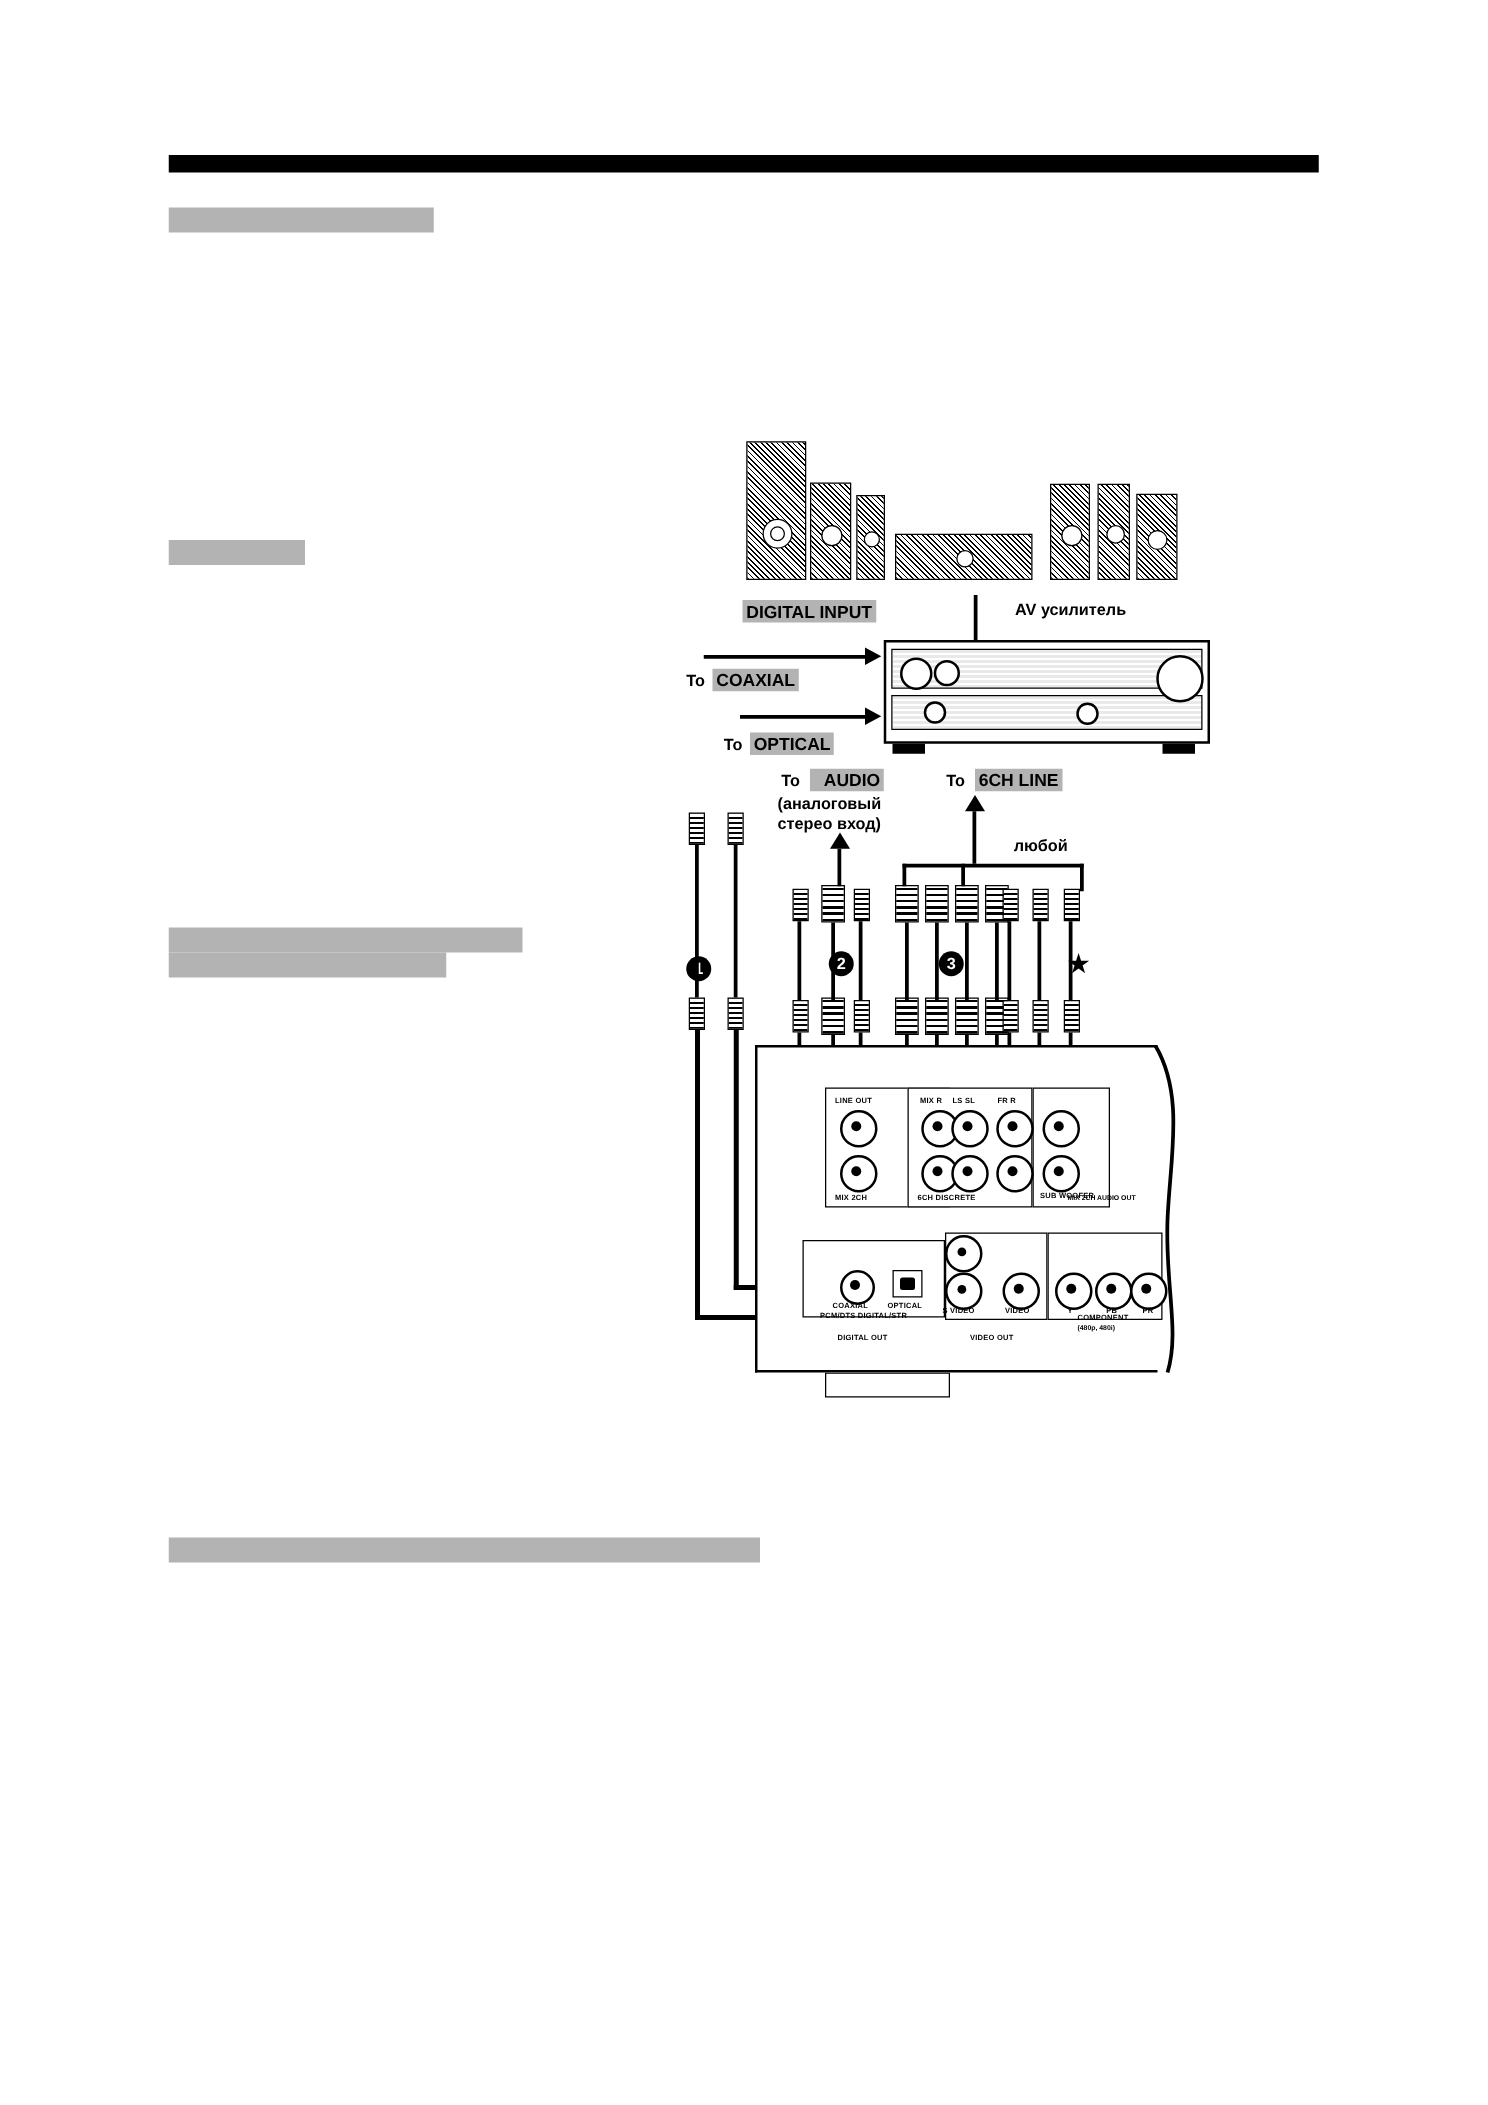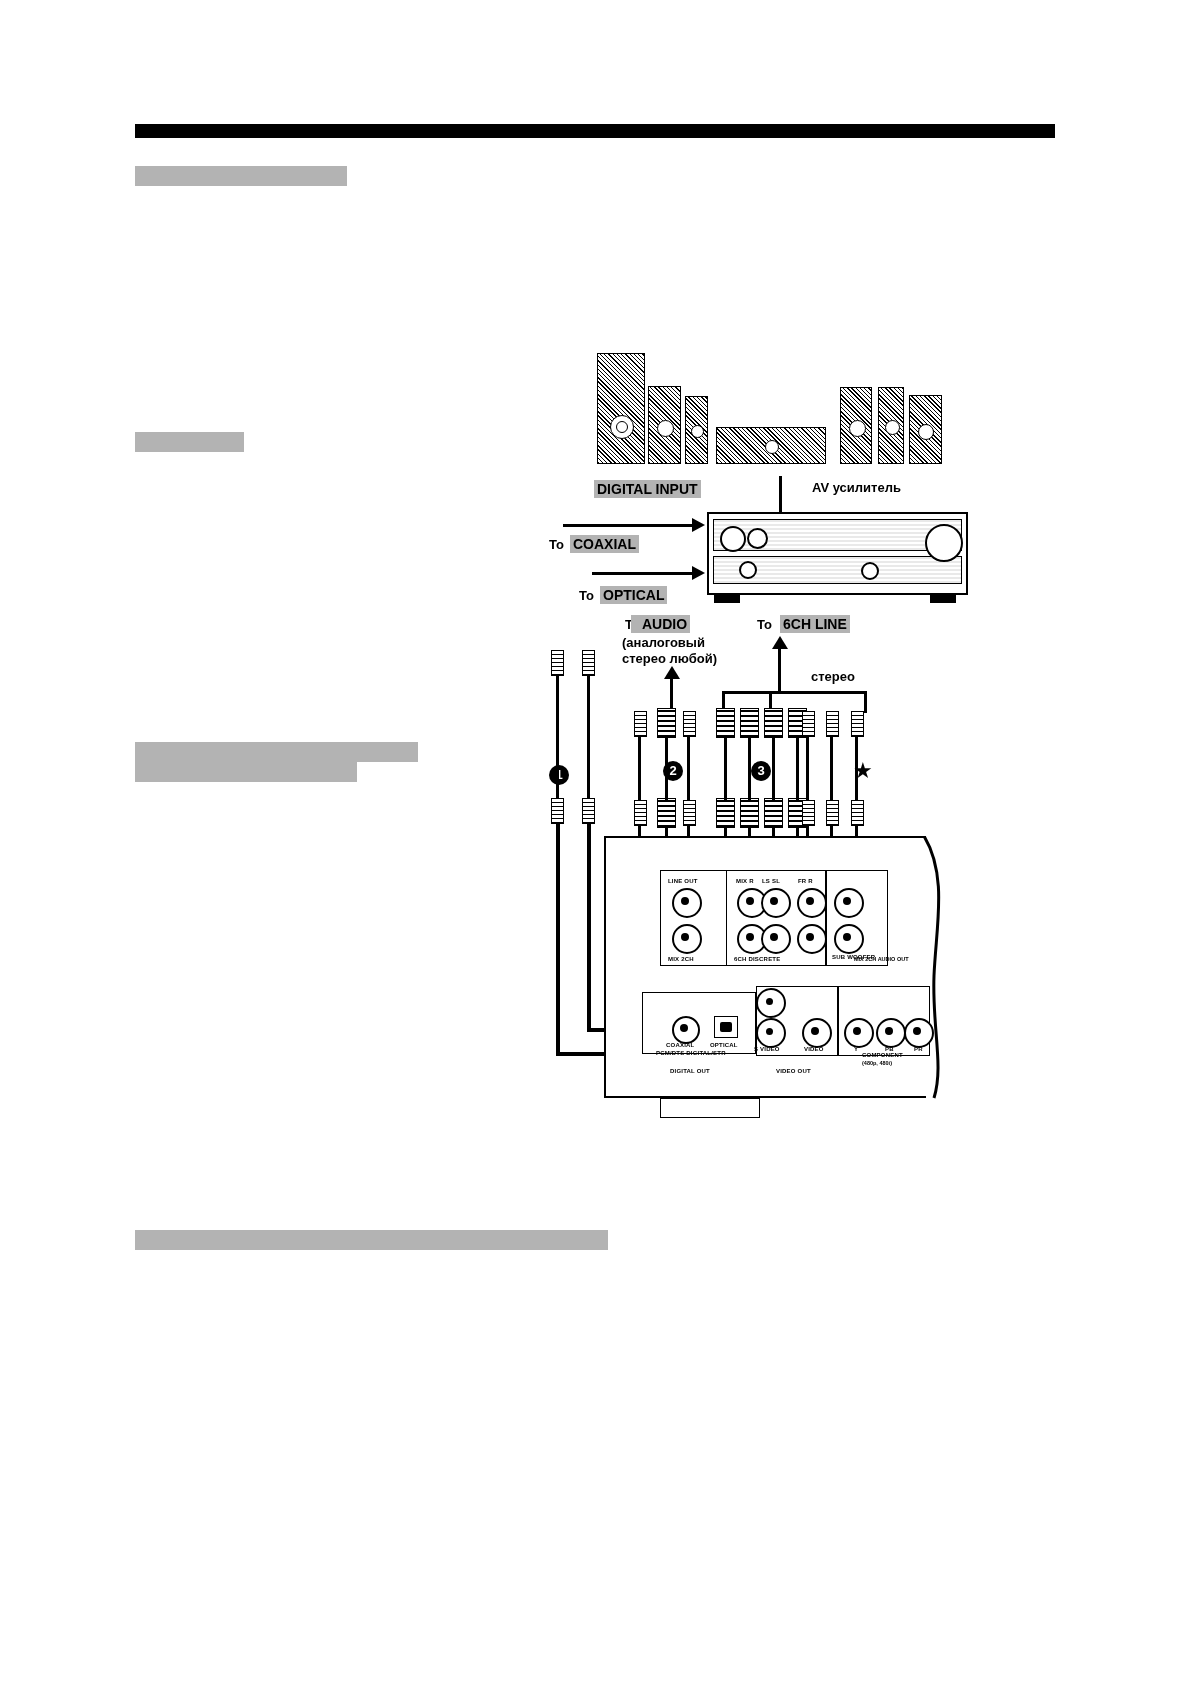--- a/index.html
+++ b/index.html
@@ -266,28 +266,28 @@
 
   <div class="lbl-red" style="left:594px;top:480px;">DIGITAL INPUT</div>
 
   <div class="lbl" style="left:549px;top:537px;">To</div>
   <div class="lbl-red" style="left:570px;top:535px;">COAXIAL</div>
 
   <div class="lbl" style="left:579px;top:588px;">To</div>
   <div class="lbl-red" style="left:600px;top:586px;">OPTICAL</div>
 
   <div class="lbl" style="left:625px;top:617px;">To</div>
-  <div class="lbl-red" style="left:631px;top:615px;padding-left:11px;">AUDIO</div>
+  <div class="lbl-red" style="left:648px;top:615px;padding-left:11px;">AUDIO</div>
   <div class="lbl-small" style="left:622px;top:635px;">(аналоговый</div>
-  <div class="lbl-small" style="left:622px;top:651px;">стерео любой)</div>
+  <div class="lbl-small" style="left:622px;top:651px;">стерео вход)</div>
 
   <div class="lbl" style="left:757px;top:617px;">To</div>
   <div class="lbl-red" style="left:780px;top:615px;">6CH LINE</div>
 
-  <div class="lbl" style="left:811px;top:669px;">стерео</div>
+  <div class="lbl" style="left:811px;top:669px;">любой</div>
 
   <div class="ln" style="left:563px;top:524px;width:130px;height:3px;"></div>
   <div class="arrow-right" style="left:692px;top:518px;"></div>
   <div class="ln" style="left:592px;top:572px;width:101px;height:3px;"></div>
   <div class="arrow-right" style="left:692px;top:566px;"></div>
 
   <div class="arrow-up" style="left:664px;top:666px;"></div>
   <div class="ln" style="left:670px;top:679px;width:3px;height:38px;"></div>
 
   <div class="arrow-up" style="left:772px;top:636px;"></div>

